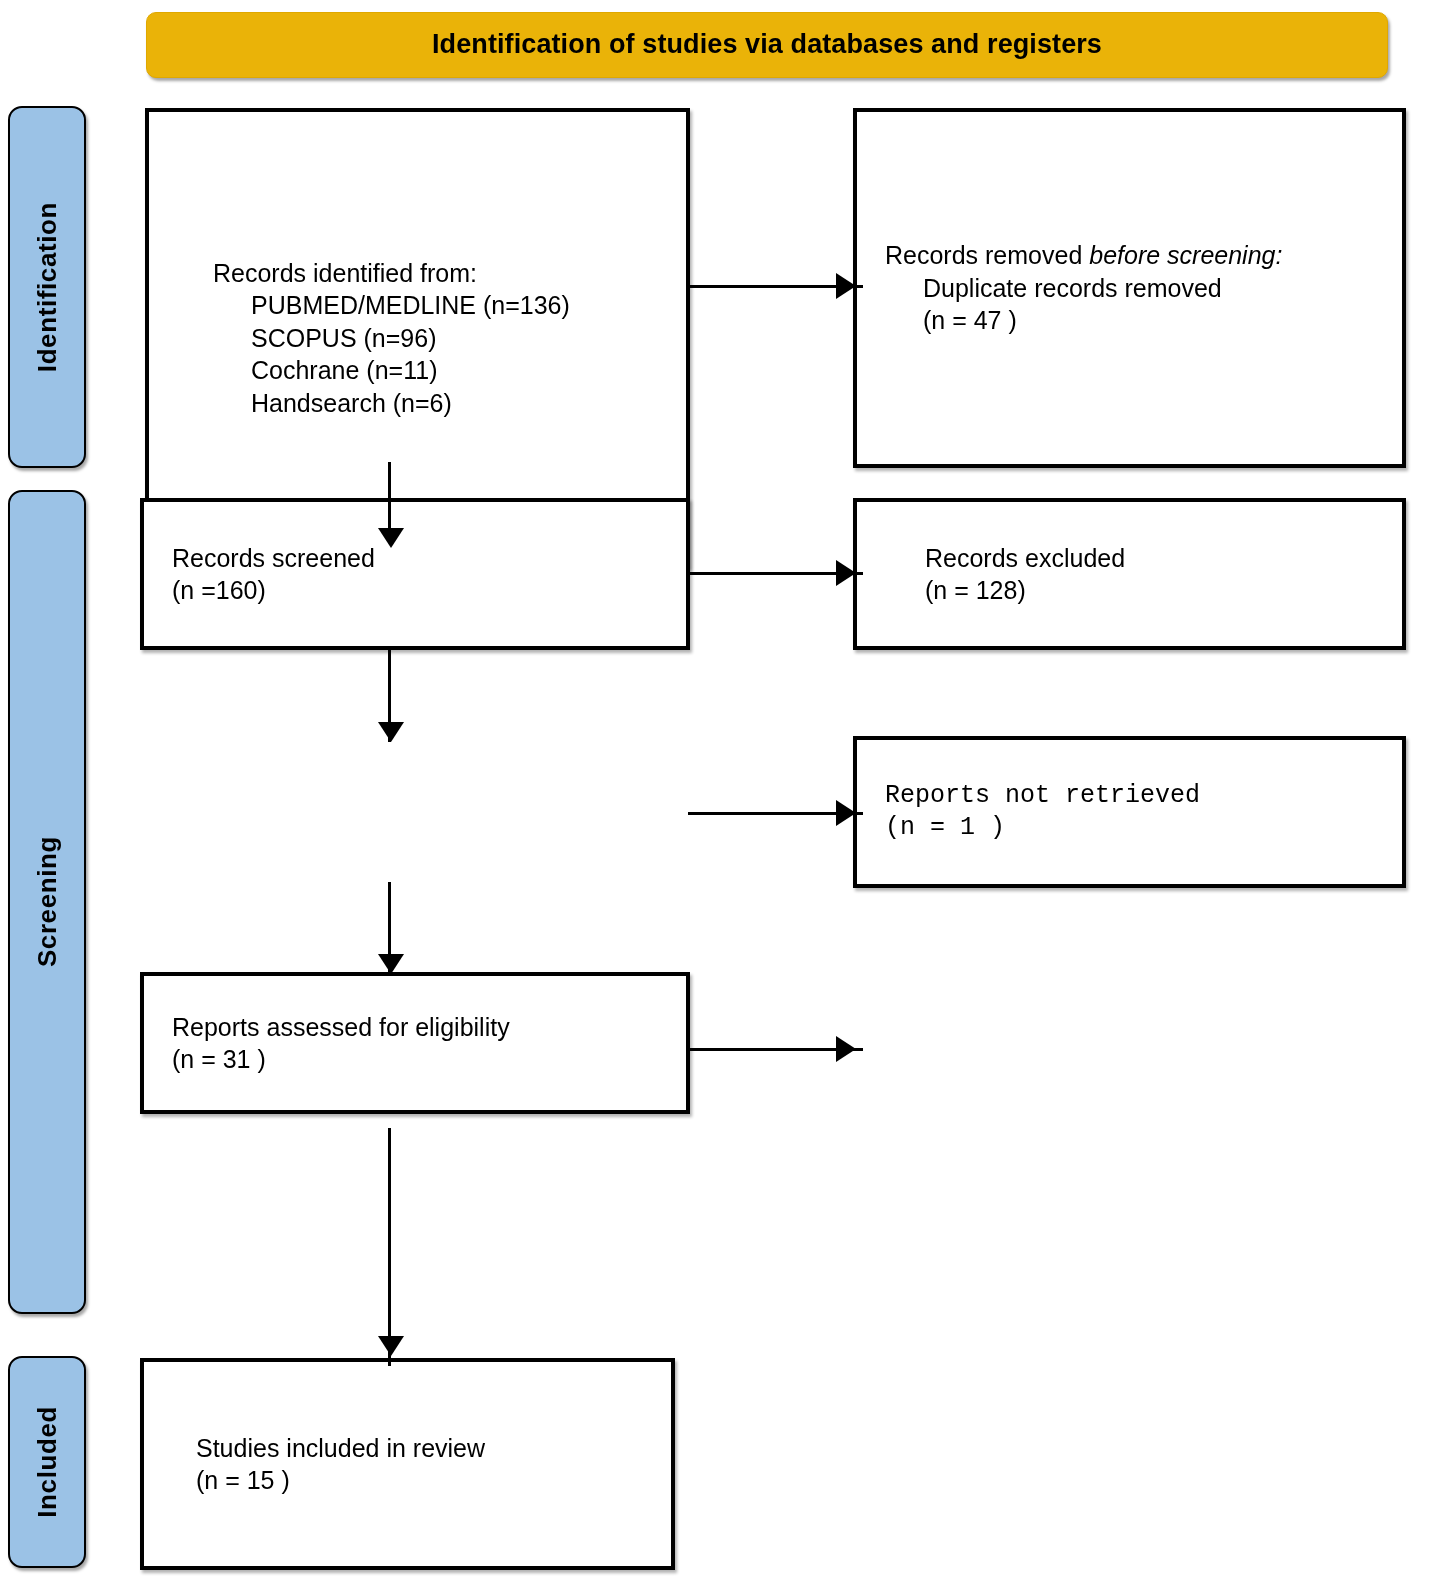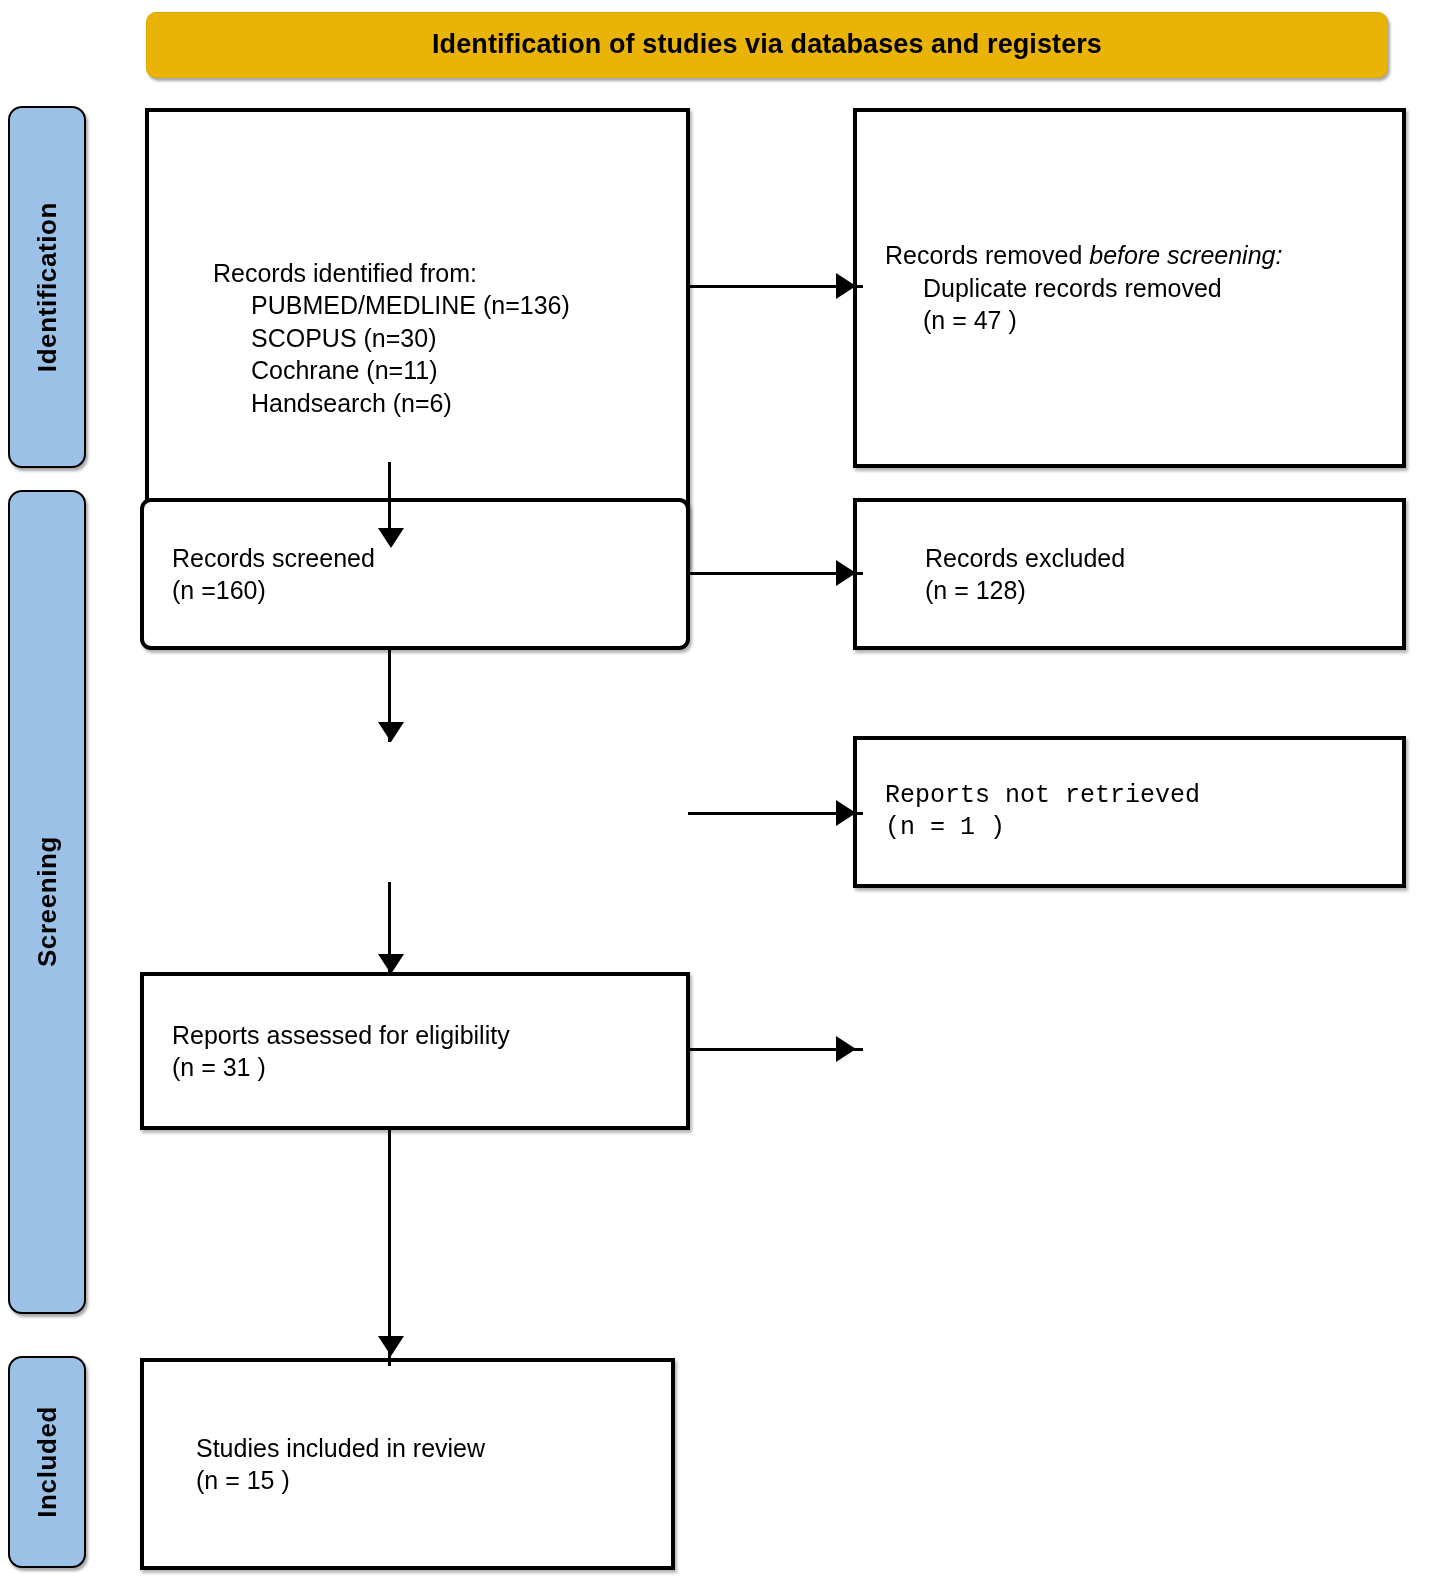--- a/index.html
+++ b/index.html
@@ -86,25 +86,25 @@
     line-height: 1.30;
     color: #000000;
     white-space: pre-wrap;
   }
   .indent-1 { display: inline-block; width: 38px; }
   .ital { font-style: italic; }
 
   
   #box-identified      { left: 145px; top: 108px;  width: 545px; height: 460px; padding-left: 36px; }
   #box-removed         { left: 853px; top: 108px;  width: 553px; height: 360px; }
-  #box-screened        { left: 140px; top: 498px;  width: 550px; height: 152px; border-radius: 11px; }
+  #box-screened        { left: 140px; top: 498px;  width: 550px; height: 152px; }
   #box-excluded        { left: 853px; top: 498px;  width: 553px; height: 152px; padding-left: 40px; }
   #box-sought          { left: 140px; top: 742px;  width: 550px; height: 142px; }
   #box-not-retrieved   { left: 853px; top: 736px;  width: 553px; height: 152px; font-family: Liberation Mono, monospace; }
-  #box-assessed        { left: 140px; top: 972px;  width: 550px; height: 158px; }
+  #box-assessed        { left: 140px; top: 972px;  width: 550px; height: 142px; }
   #box-reports-excl    { left: 853px; top: 966px;  width: 553px; height: 158px; }
   #box-included        { left: 140px; top: 1358px; width: 535px; height: 212px; padding-left: 24px; }
 
   
   .conn {
     position: absolute;
     background: #000000;
   }
   .v-line { width: 3px; }
   .h-line { height: 3px; }
@@ -160,21 +160,21 @@
     <span class="stage-label">Identification</span>
   </div>
   <div class="stage-bar" id="stage-screening">
     <span class="stage-label">Screening</span>
   </div>
   <div class="stage-bar" id="stage-included">
     <span class="stage-label">Included</span>
   </div>
 
   <div class="flow-box" id="box-identified">
-    <div class="box-text"><span>Records identified from:</span><br><span class="indent-1"></span><span>PUBMED/MEDLINE (n=136)</span><br><span class="indent-1"></span><span>SCOPUS (n=30)</span><br><span class="indent-1"></span><span>Cochrane (n=11)</span><br><span class="indent-1"></span><span>Handsearch (n=6)</span></div>
+    <div class="box-text"><span>Records identified from:</span><br><span class="indent-1"></span><span>PUBMED/MEDLINE (n=136)</span><br><span class="indent-1"></span><span>SCOPUS (n=96)</span><br><span class="indent-1"></span><span>Cochrane (n=11)</span><br><span class="indent-1"></span><span>Handsearch (n=6)</span></div>
   </div>
 
   <div class="flow-box" id="box-removed">
     <div class="box-text"><span>Records removed </span><span class="ital">before screening</span><span class="ital">:</span><br><span class="indent-1"></span><span>Duplicate records removed</span><br><span class="indent-1"></span><span>(n = 47 )</span></div>
   </div>
 
   <div class="flow-box" id="box-screened">
     <div class="box-text"><span>Records screened</span><br><span>(n =160)</span></div>
   </div>
 

